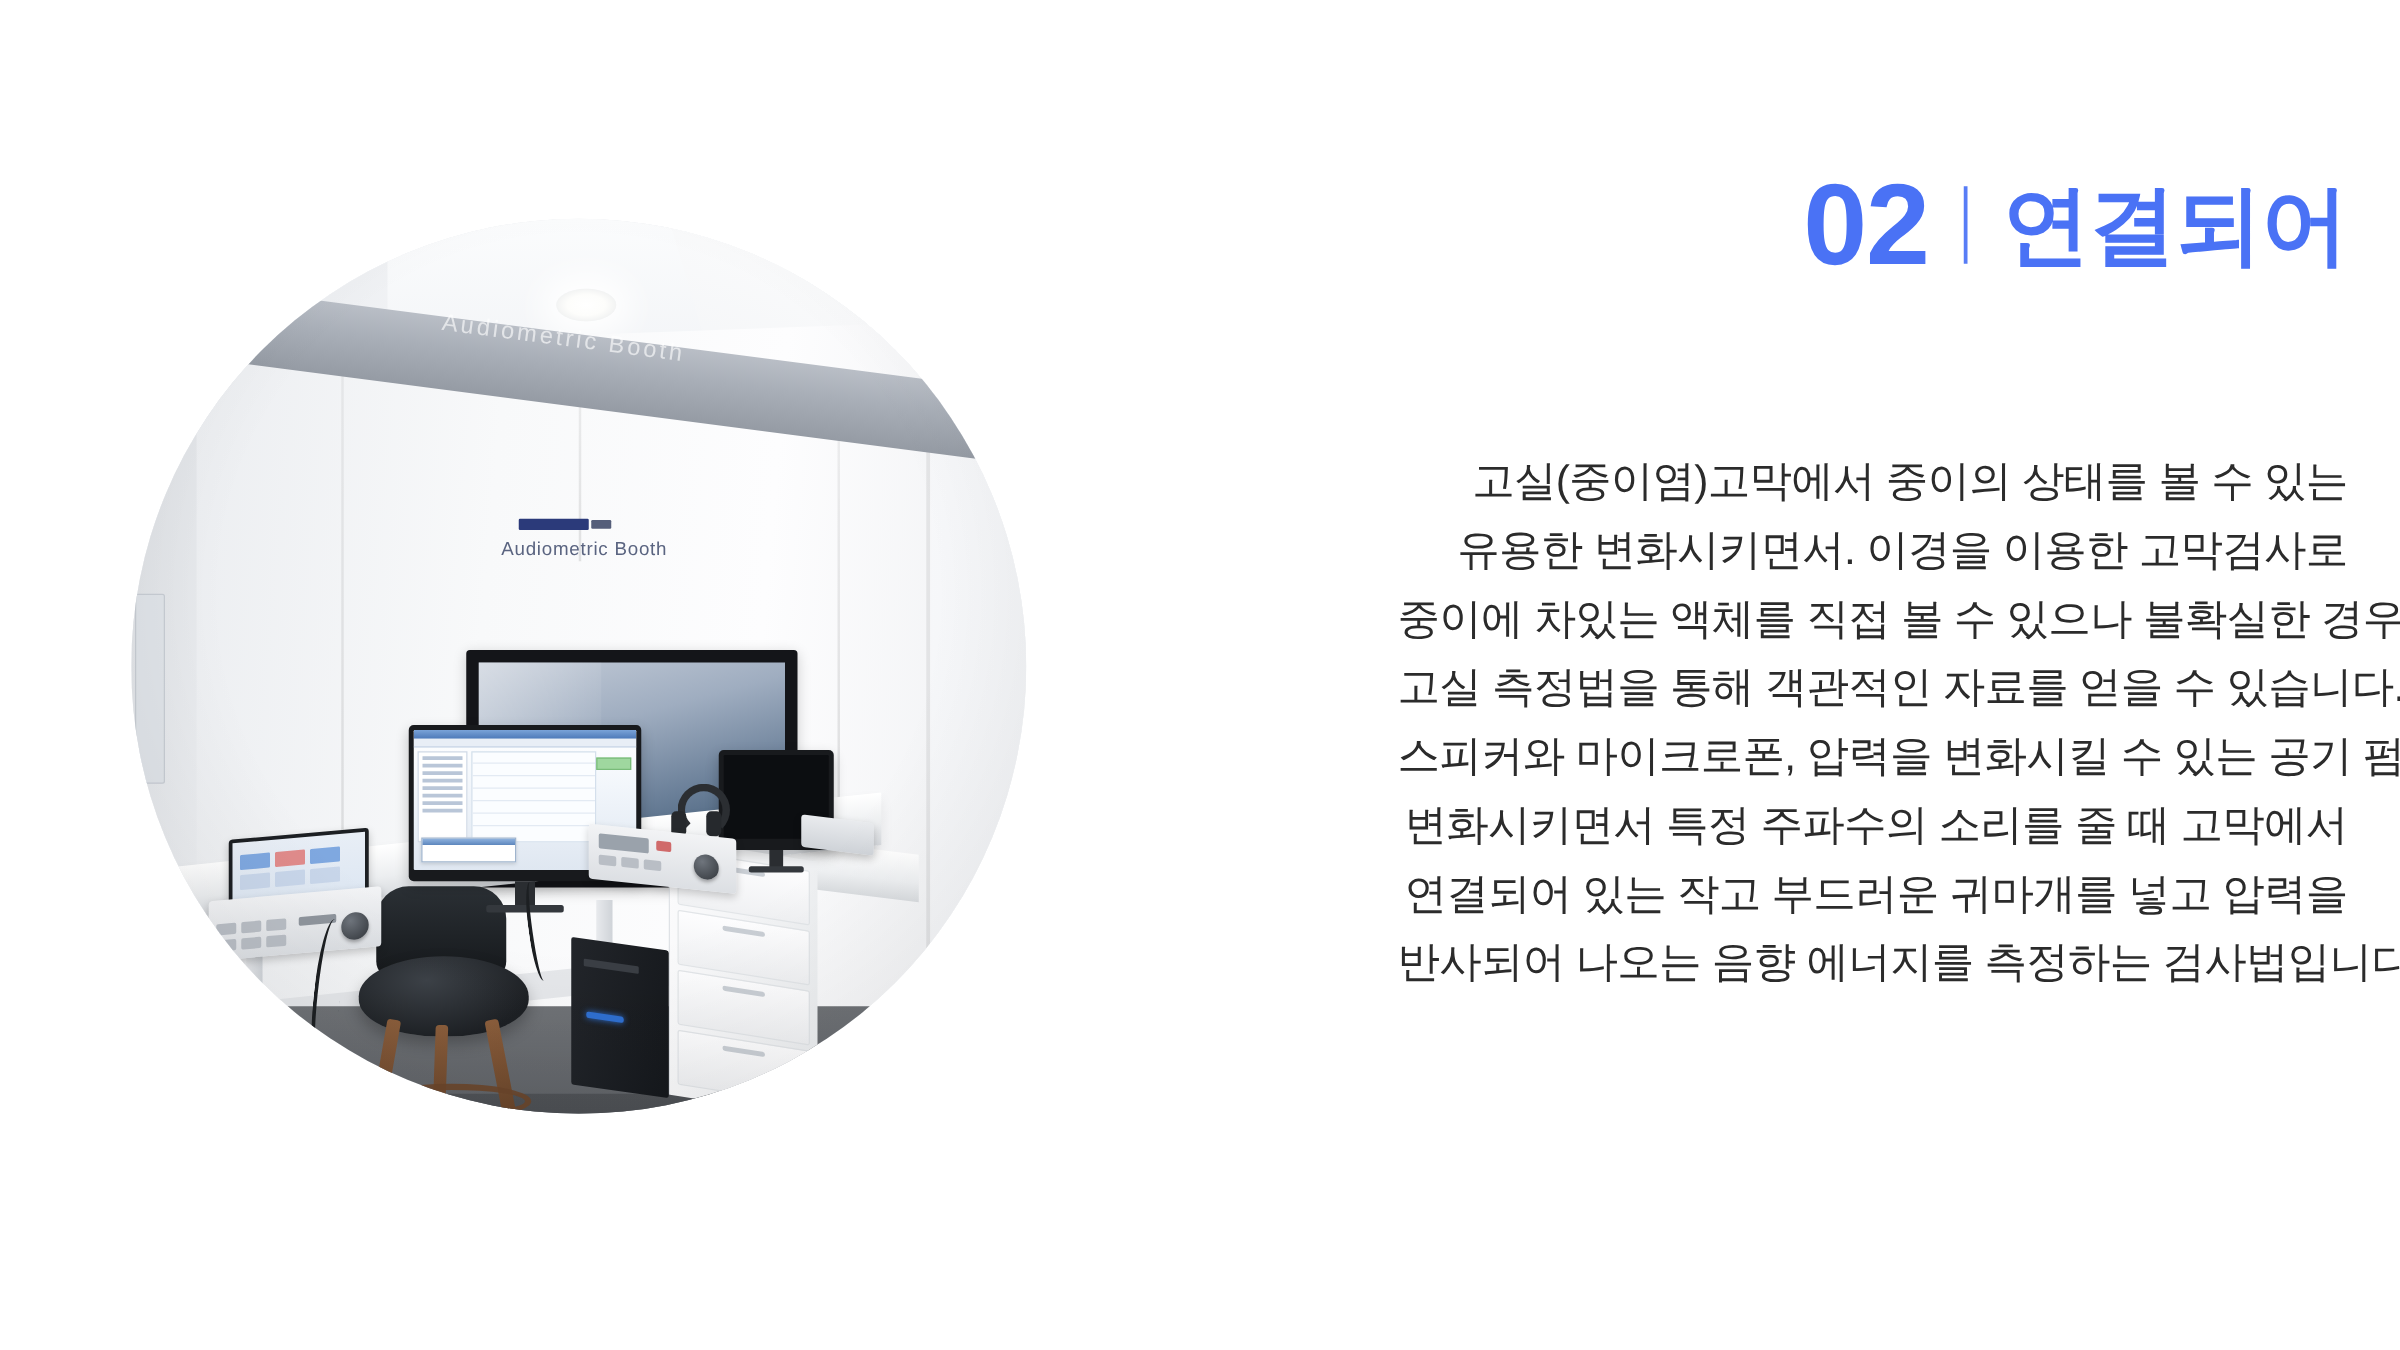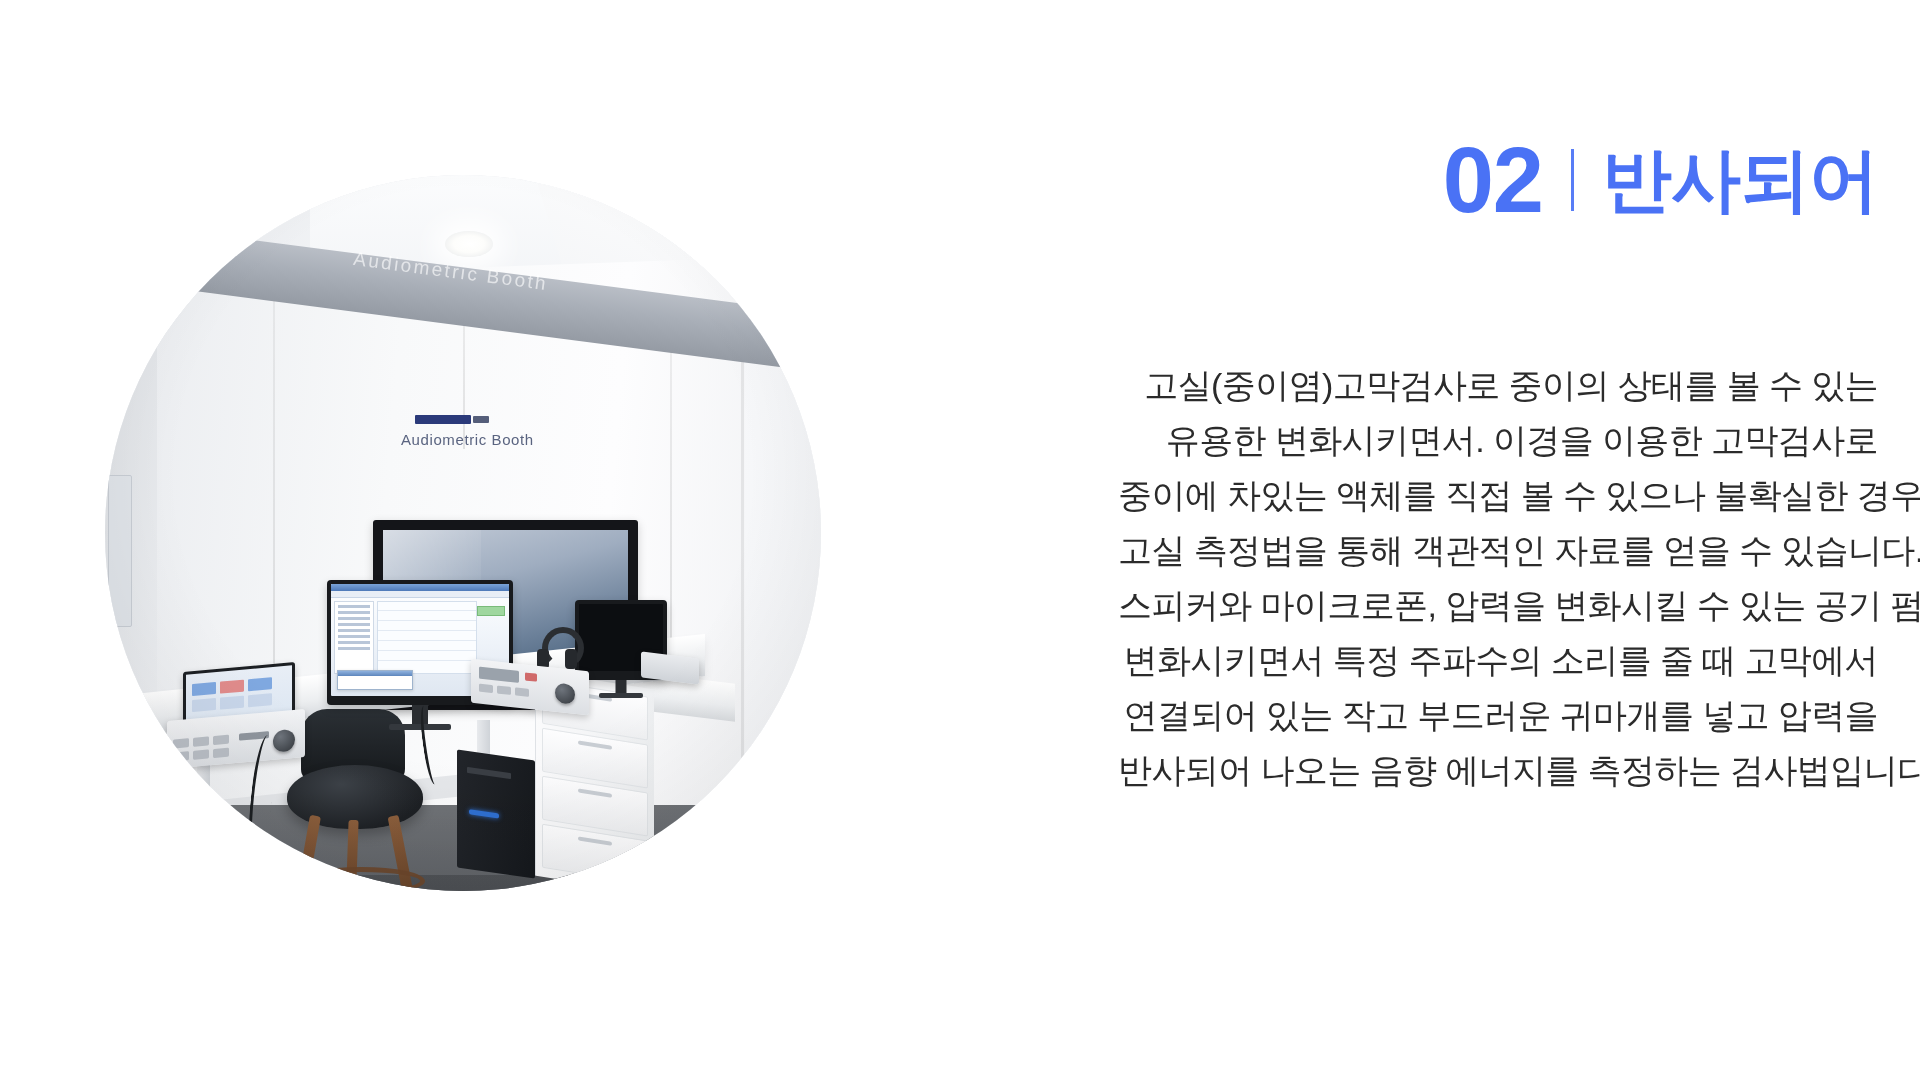--- a/index.html
+++ b/index.html
@@ -668,25 +668,25 @@
 
       <div class="photo-shade"></div>
     </div>
   </div>
 
   <div class="content">
 
     <div class="heading">
       <span class="num">02</span>
       <span class="divider"></span>
-      <span class="h-title">반사되어</span>
+      <span class="h-title">연결되어</span>
     </div>
 
     <div class="body-copy">
-      <span class="line">고실(중이염)고막검사로 중이의 상태를 볼 수 있는</span>
+      <span class="line">고실(중이염)고막에서 중이의 상태를 볼 수 있는</span>
       <span class="line">유용한 변화시키면서. 이경을 이용한 고막검사로</span>
       <span class="line">중이에 차있는 액체를 직접 볼 수 있으나 불확실한 경우</span>
       <span class="line">고실 측정법을 통해 객관적인 자료를 얻을 수 있습니다.</span>
       <span class="line">스피커와 마이크로폰, 압력을 변화시킬 수 있는 공기 펌프가</span>
       <span class="line">변화시키면서 특정 주파수의 소리를 줄 때 고막에서</span>
       <span class="line">연결되어 있는 작고 부드러운 귀마개를 넣고 압력을</span>
       <span class="line">반사되어 나오는 음향 에너지를 측정하는 검사법입니다.</span>
     </div>
 
   </div>

